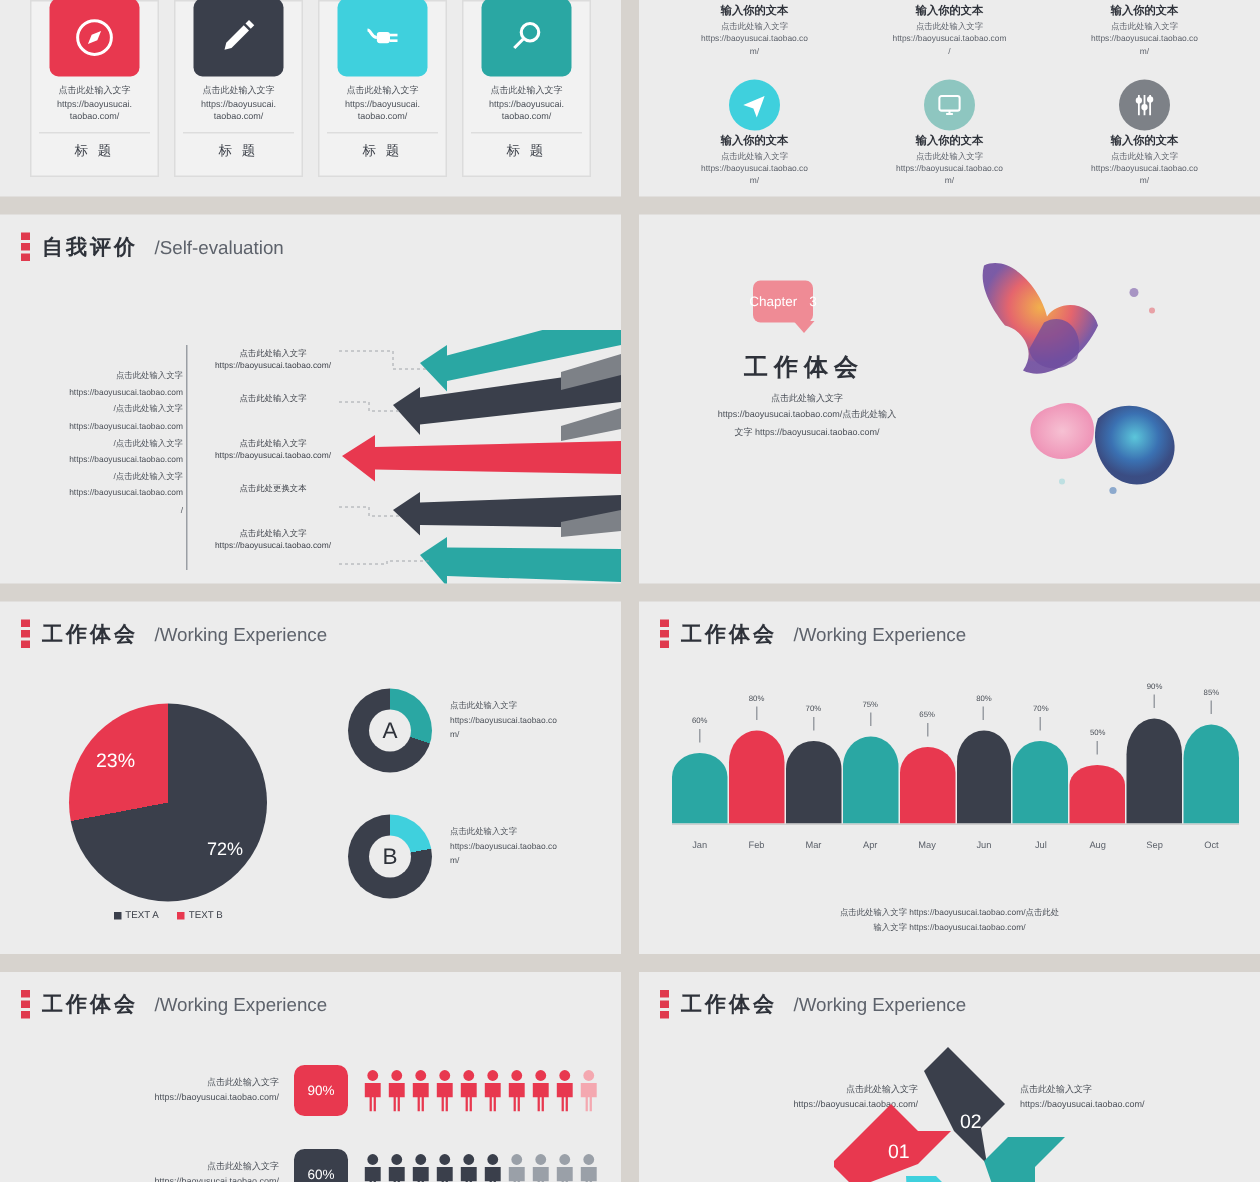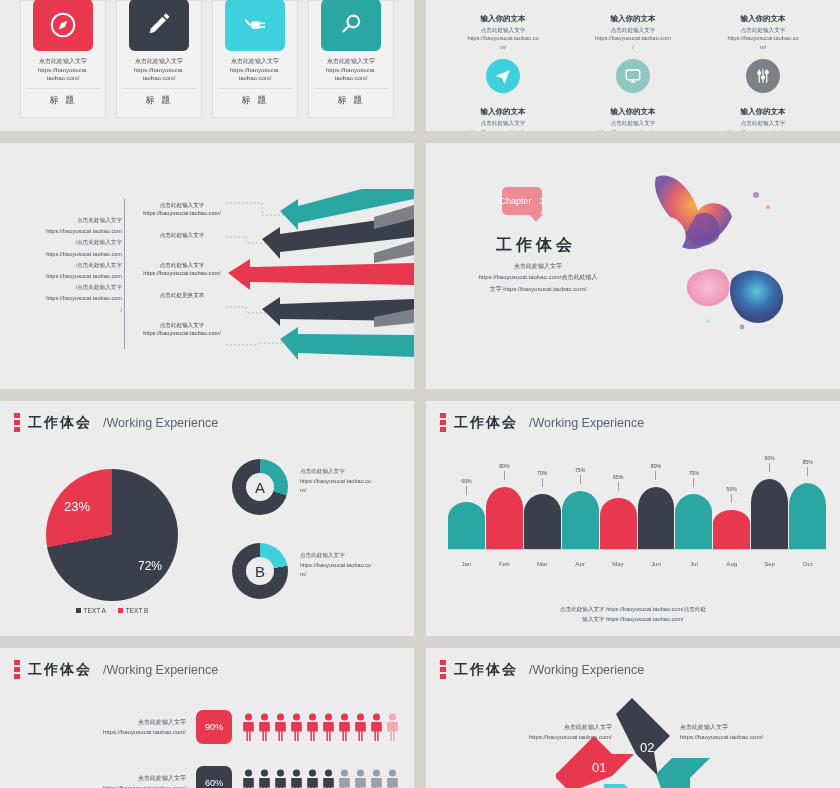--- a/index.html
+++ b/index.html
@@ -37,21 +37,21 @@
     display:flex;flex-direction:column;align-items:center;
     height:118px;
   }
   .card .tile{width:60px;height:52px;border-radius:6px;display:flex;align-items:center;justify-content:center;margin-top:-8px;}
   .card .txt{font-size:6px;line-height:1.45;text-align:center;color:#4b5058;margin-top:6px;}
   .card .sep{width:100%;height:1px;background:#dddddd;margin:5px 0 0;}
   .card .title{font-size:9px;letter-spacing:2px;color:#3c4049;margin-top:5px;}
   
   .gridicons{display:grid;grid-template-columns:1fr 1fr 1fr;row-gap:4px;height:100%;padding:2px 12px 0;box-sizing:border-box;}
   .gi{display:flex;flex-direction:column;align-items:center;justify-content:flex-start;}
-  .gi .t{font-size:7.5px;font-weight:bold;color:#2e323a;margin-top:12px;}
+  .gi .t{font-size:7.5px;font-weight:bold;color:#2e323a;}
   .gi .s{font-size:5.6px;line-height:1.5;color:#5d626b;text-align:center;max-width:108px;margin-top:2px;}
   .circ{width:34px;height:34px;border-radius:50%;display:flex;align-items:center;justify-content:center;margin:4px 0 2px;}
   
   .se-wrap{position:relative;height:100%;}
   .se-left{position:absolute;left:4px;top:72px;width:118px;text-align:right;font-size:5.6px;line-height:2.0;color:#4b5058;}
   .se-div{position:absolute;left:124px;top:56px;width:1px;height:150px;background:#9a9ea4;}
   .se-mid{position:absolute;left:130px;top:58px;width:104px;font-size:5.6px;line-height:1.5;color:#40444c;}
   .se-mid div{text-align:center;height:30px;}
   .arrowbox{position:absolute;right:0;top:46px;width:190px;height:172px;}
   
@@ -241,20 +241,29 @@
           <div>点击此处输入文字</div>
           <div>https://baoyusucai.taobao.co</div>
           <div>m/</div>
         </div>
       </div>
 
     </div>
   </div>
 
   <div class="slide">
+    <div class="head">
+      <span class="bullet">
+          <i></i>
+          <i></i>
+          <i></i>
+        </span>
+      <span class="cn">自我评价</span>
+      <span class="en">/Self-evaluation</span>
+    </div>
     <div class="se-wrap">
       <div class="se-left">
         <div>点击此处输入文字</div>
         <div>https://baoyusucai.taobao.com</div>
         <div>/点击此处输入文字</div>
         <div>https://baoyusucai.taobao.com</div>
         <div>/点击此处输入文字</div>
         <div>https://baoyusucai.taobao.com</div>
         <div>/点击此处输入文字</div>
         <div>https://baoyusucai.taobao.com</div>

